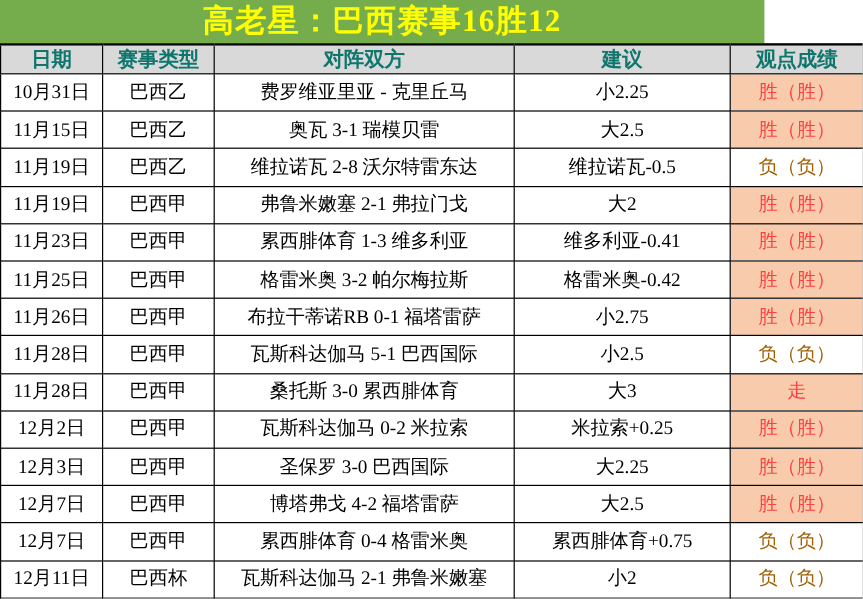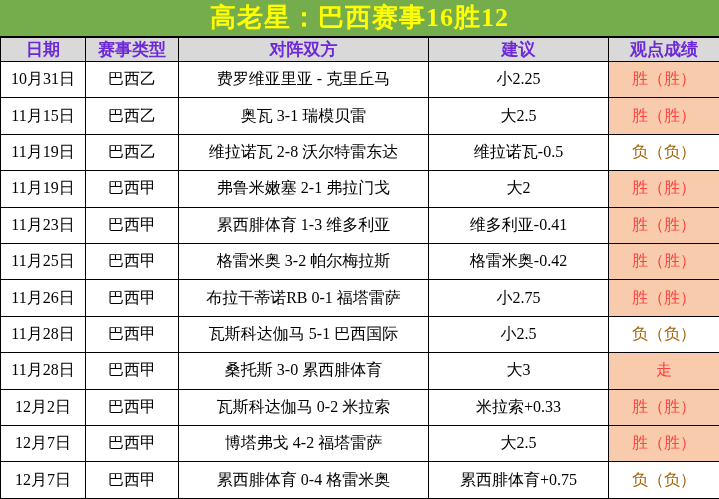--- a/index.html
+++ b/index.html
@@ -9,21 +9,21 @@
     font-family: "Liberation Serif", "DejaVu Serif", serif;
   }
   .page {
     width: 719px;
     height: 499px;
     overflow: hidden;
     box-sizing: border-box;
     background: #ffffff;
   }
   .title-bar {
-    width: 719px;
+    width: 637px;
     height: 36px;
     line-height: 36px;
     background: #76AD4C;
     color: #FFFF00;
     font-size: 26px;
     font-weight: bold;
     text-align: center;
     letter-spacing: 1px;
     box-sizing: border-box;
   }
@@ -42,21 +42,21 @@
     padding: 0 2px;
     overflow: hidden;
     white-space: nowrap;
     box-sizing: border-box;
   }
   table.pred-table thead tr {
     height: 22px;
   }
   table.pred-table th {
     background: #D9D9D9;
-    color: #6d28d9;
+    color: #0f766e;
     font-size: 17px;
     font-weight: bold;
     border-top: 2px solid #000000;
   }
   table.pred-table td {
     background: #FFFFFF;
     color: #000000;
     font-size: 16px;
   }
   col.c-date   { width: 85px;  }
@@ -159,33 +159,47 @@
           <td>11月28日</td>
           <td>巴西甲</td>
           <td>桑托斯 3-0 累西腓体育</td>
           <td>大3</td>
           <td class="result-push">走</td>
         </tr>
         <tr>
           <td>12月2日</td>
           <td>巴西甲</td>
           <td>瓦斯科达伽马 0-2 米拉索</td>
-          <td>米拉索+0.33</td>
+          <td>米拉索+0.25</td>
+          <td class="result-win">胜（胜）</td>
+        </tr>
+        <tr>
+          <td>12月3日</td>
+          <td>巴西甲</td>
+          <td>圣保罗 3-0 巴西国际</td>
+          <td>大2.25</td>
           <td class="result-win">胜（胜）</td>
         </tr>
         <tr>
           <td>12月7日</td>
           <td>巴西甲</td>
           <td>博塔弗戈 4-2 福塔雷萨</td>
           <td>大2.5</td>
           <td class="result-win">胜（胜）</td>
         </tr>
         <tr>
           <td>12月7日</td>
           <td>巴西甲</td>
           <td>累西腓体育 0-4 格雷米奥</td>
           <td>累西腓体育+0.75</td>
           <td class="result-loss">负（负）</td>
         </tr>
+        <tr>
+          <td>12月11日</td>
+          <td>巴西杯</td>
+          <td>瓦斯科达伽马 2-1 弗鲁米嫩塞</td>
+          <td>小2</td>
+          <td class="result-loss">负（负）</td>
+        </tr>
       </tbody>
   </table>
 
 </div>
 
 </body></html>

